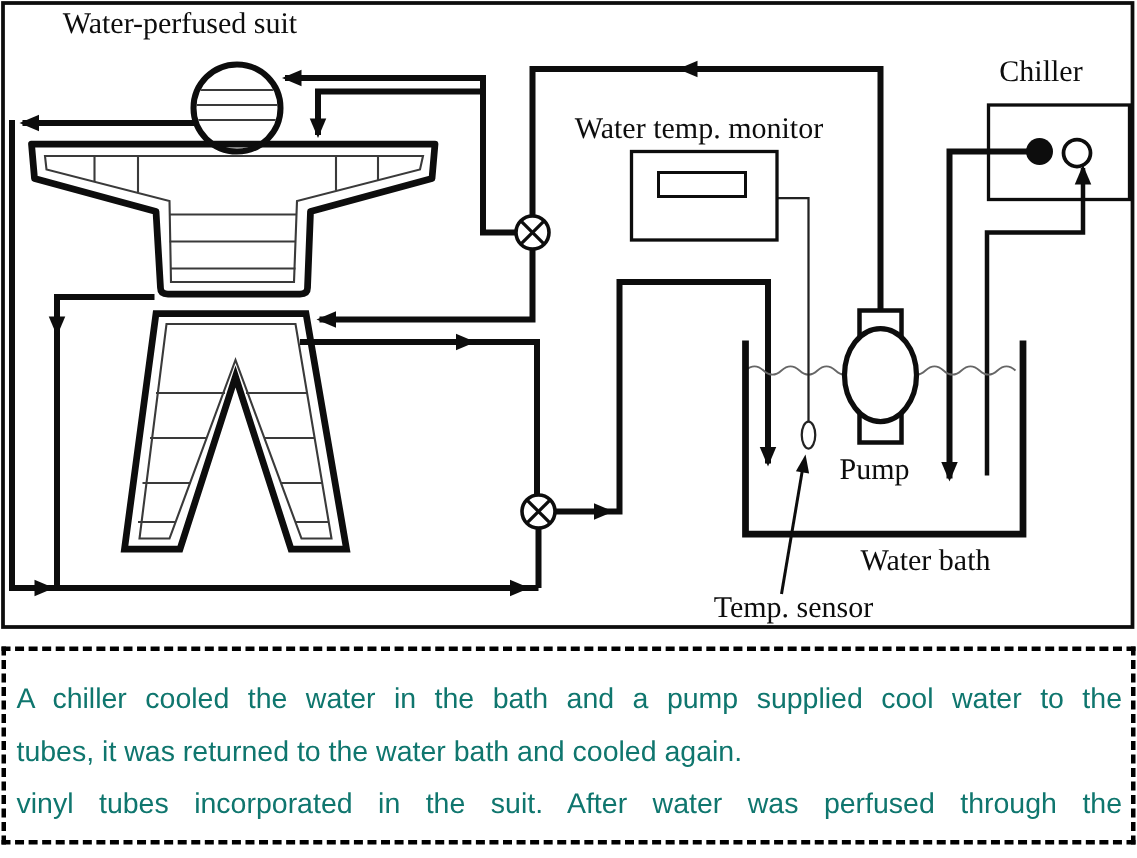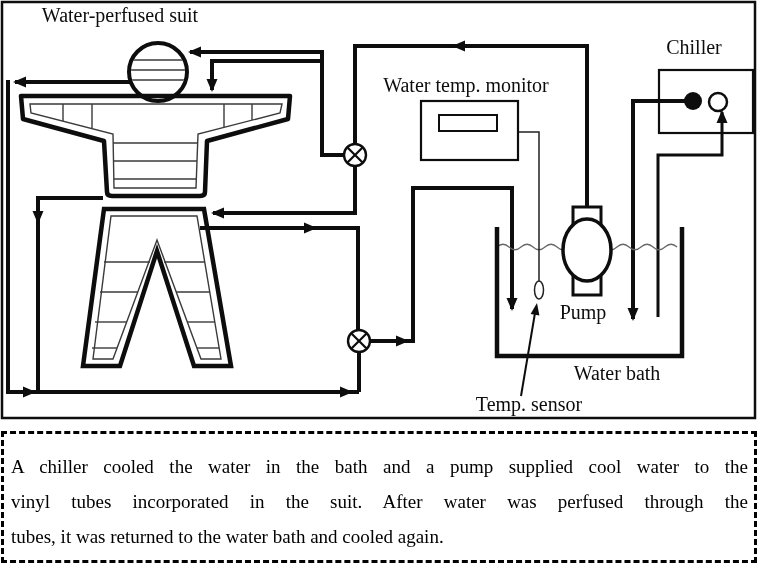--- a/index.html
+++ b/index.html
@@ -3,24 +3,24 @@
 <meta charset="utf-8">
 <style>
   html,body{margin:0;padding:0;background:#fff;}
   body{width:758px;height:572px;font-family:"Liberation Sans",sans-serif;}
   .fig{display:block;}
   svg text{font-family:"Liberation Serif",serif;fill:#0d0d0d;}
   .caption-box{
     margin:7px 1px 0 1px;
     border:3px dashed #000;
     padding:15px 6px 6px 7px;
-    color:#000000;
+    color:#0f766e;
     font-size:19px;
     line-height:35px;
-    font-family:Liberation Serif, serif;
+    font-family:Liberation Sans, sans-serif;
   }
   .cap-line{white-space:normal;}
   .cap-just{text-align:justify;text-align-last:justify;}
 </style>
 </head>
 <body>
 
 <svg class="fig" width="758" height="424" viewBox="0 0 758 424" xmlns="http://www.w3.org/2000/svg">
   <defs>
     <clipPath id="headclip">
@@ -146,15 +146,15 @@
   <text x="120" y="22" font-size="20" text-anchor="middle">Water-perfused suit</text>
   <text x="466" y="92" font-size="20" text-anchor="middle">Water temp. monitor</text>
   <text x="694" y="54" font-size="20" text-anchor="middle">Chiller</text>
   <text x="583" y="319" font-size="20" text-anchor="middle">Pump</text>
   <text x="617" y="380" font-size="20" text-anchor="middle">Water bath</text>
   <text x="529" y="411" font-size="20" text-anchor="middle">Temp. sensor</text>
 </svg>
 
 <div class="caption-box">
   <div class="cap-line cap-just">A chiller cooled the water in the bath and a pump supplied cool water to the</div>
+  <div class="cap-line">tubes, it was returned to the water bath and cooled again.</div>
   <div class="cap-line cap-just">vinyl tubes incorporated in the suit. After water was perfused through the</div>
-  <div class="cap-line">tubes, it was returned to the water bath and cooled again.</div>
 </div>
 
 </body></html>

